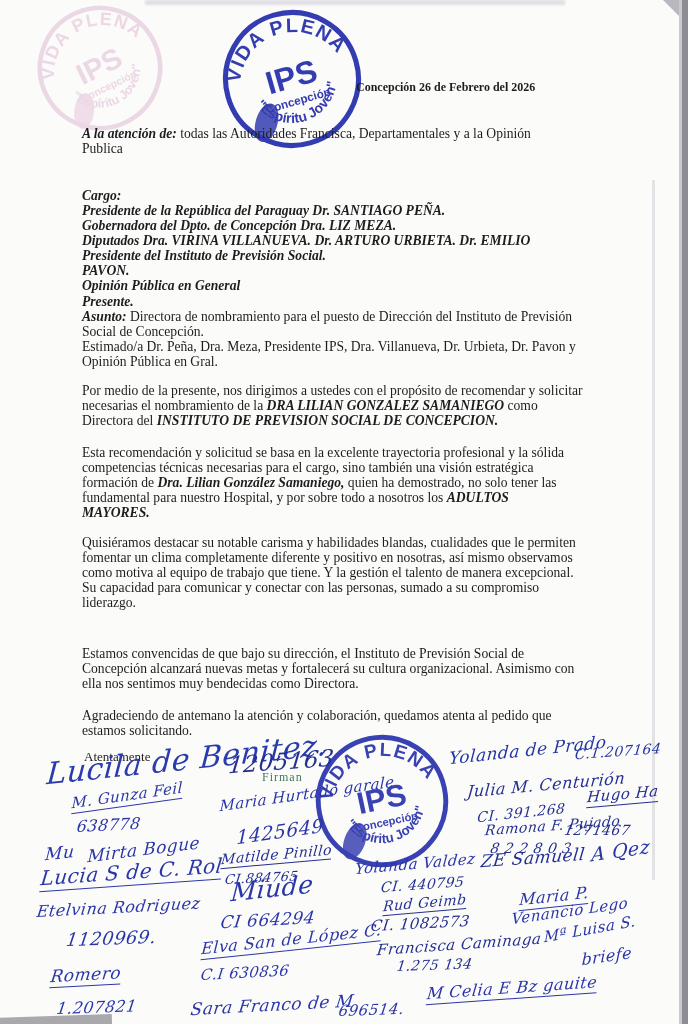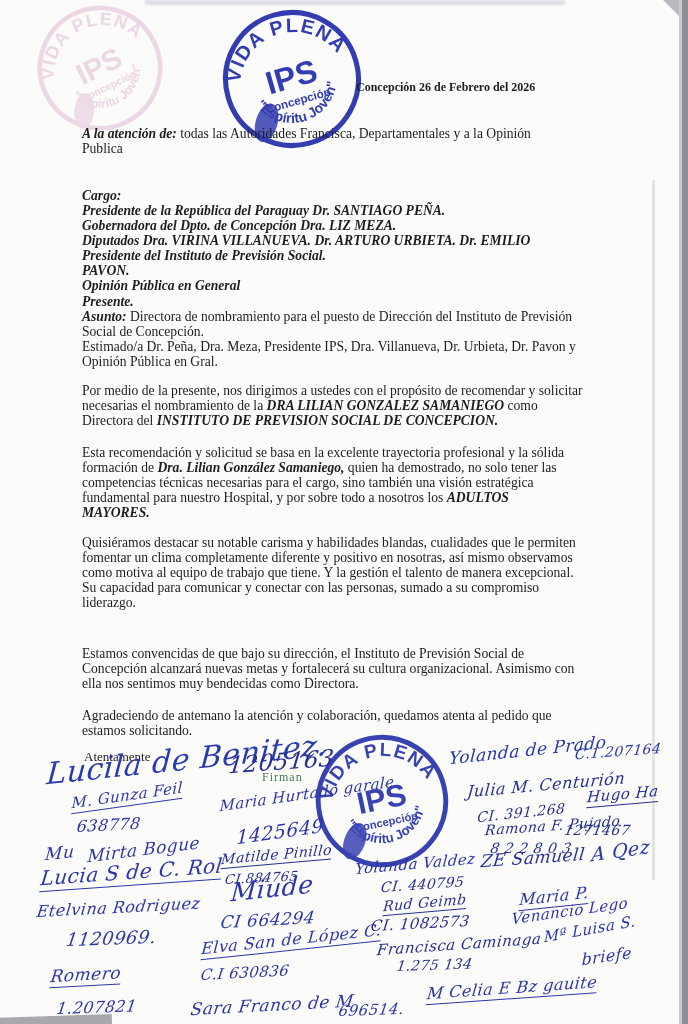--- a/index.html
+++ b/index.html
@@ -116,22 +116,22 @@
       <div class="tline"><span>Estimado/a Dr. Peña,  Dra. Meza, Presidente IPS, Dra. Villanueva, Dr. Urbieta, Dr. Pavon y</span></div>
       <div class="tline"><span>Opinión Pública en Gral.</span></div>
     </div>
   <div class="para" id="p-pmedio">
       <div class="tline"><span>Por medio de la presente, nos dirigimos a ustedes con el propósito de recomendar y solicitar</span></div>
       <div class="tline"><span>necesarias el nombramiento de la </span><span class="b">DRA LILIAN GONZALEZ SAMANIEGO</span><span>  como</span></div>
       <div class="tline"><span>Directora del </span><span class="b">INSTITUTO DE PREVISION SOCIAL DE CONCEPCION.</span></div>
     </div>
   <div class="para" id="p-esta">
       <div class="tline"><span>Esta recomendación y solicitud se basa en la excelente trayectoria profesional y la sólida</span></div>
+      <div class="tline"><span>competencias técnicas necesarias para el cargo, sino también una visión estratégica</span></div>
       <div class="tline"><span>formación de </span><span class="b">Dra. Lilian González Samaniego,</span><span> quien ha demostrado, no solo tener las</span></div>
-      <div class="tline"><span>competencias técnicas necesarias para el cargo, sino también una visión estratégica</span></div>
       <div class="tline"><span>fundamental para nuestro Hospital, y por sobre todo a nosotros los </span><span class="b">ADULTOS</span></div>
       <div class="tline"><span class="b">MAYORES.</span></div>
     </div>
   <div class="para" id="p-quisi">
       <div class="tline"><span>Quisiéramos destacar su notable carisma y habilidades blandas, cualidades que le permiten</span></div>
       <div class="tline"><span>fomentar un clima completamente diferente y positivo en nosotras, así mismo observamos</span></div>
       <div class="tline"><span>como motiva al equipo de trabajo que tiene. Y la gestión el talento de manera excepcional.</span></div>
       <div class="tline"><span>Su capacidad para comunicar y conectar con las personas, sumado a su compromiso</span></div>
       <div class="tline"><span>liderazgo.</span></div>
     </div>

